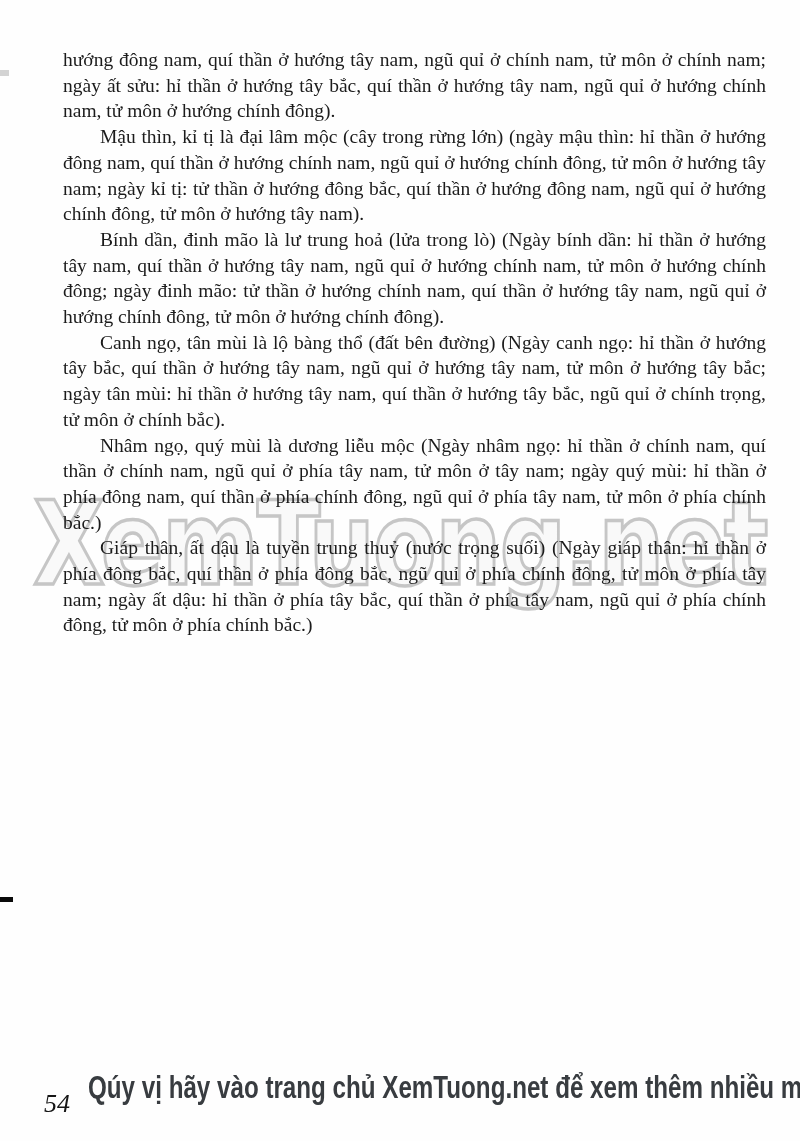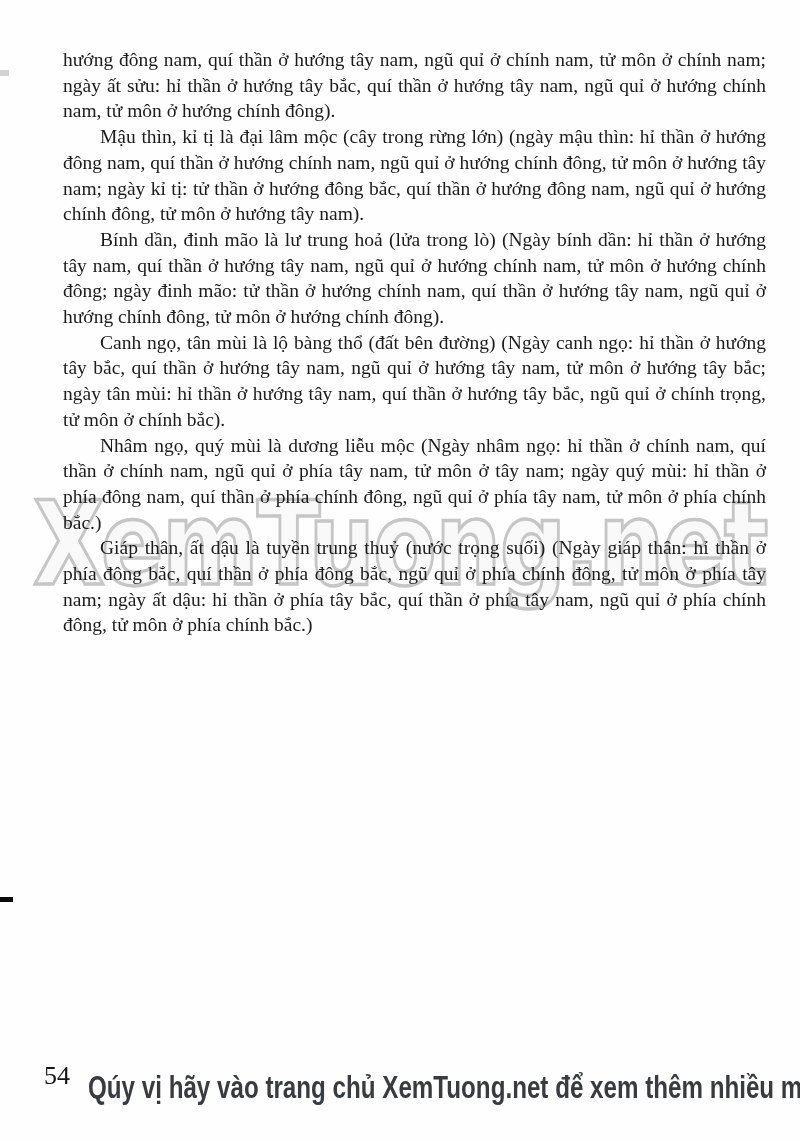--- a/index.html
+++ b/index.html
@@ -38,23 +38,23 @@
   .footer {
     position:absolute; z-index:3; top:1071px; left:0; right:0;
     text-align:center; white-space:nowrap;
     transform:scaleX(0.78); transform-origin:50% 50%;
     font-family:"Liberation Sans","DejaVu Sans",sans-serif;
     font-weight:bold; font-size:31px; line-height:1.1;
     color:var(--footer-color,#383c40);
   }
   .footer .brand { color:var(--footer-color,#383c40); text-decoration:none; cursor:pointer; }
   .page-number {
-    position:absolute; z-index:2; left:44px; top:1061px;
+    position:absolute; z-index:2; left:44px; top:1089px;
     font-family:"Liberation Serif","DejaVu Serif",serif;
-    font-size:26px; color:#161616;
+    font-size:26px; color:#161616;font-style:italic;
   }
 </style>
 </head>
 <body>
 
 <div class="page">
 
   <div class="watermark">XemTuong.net</div>
 
   <div class="body-text" id="text-block">

